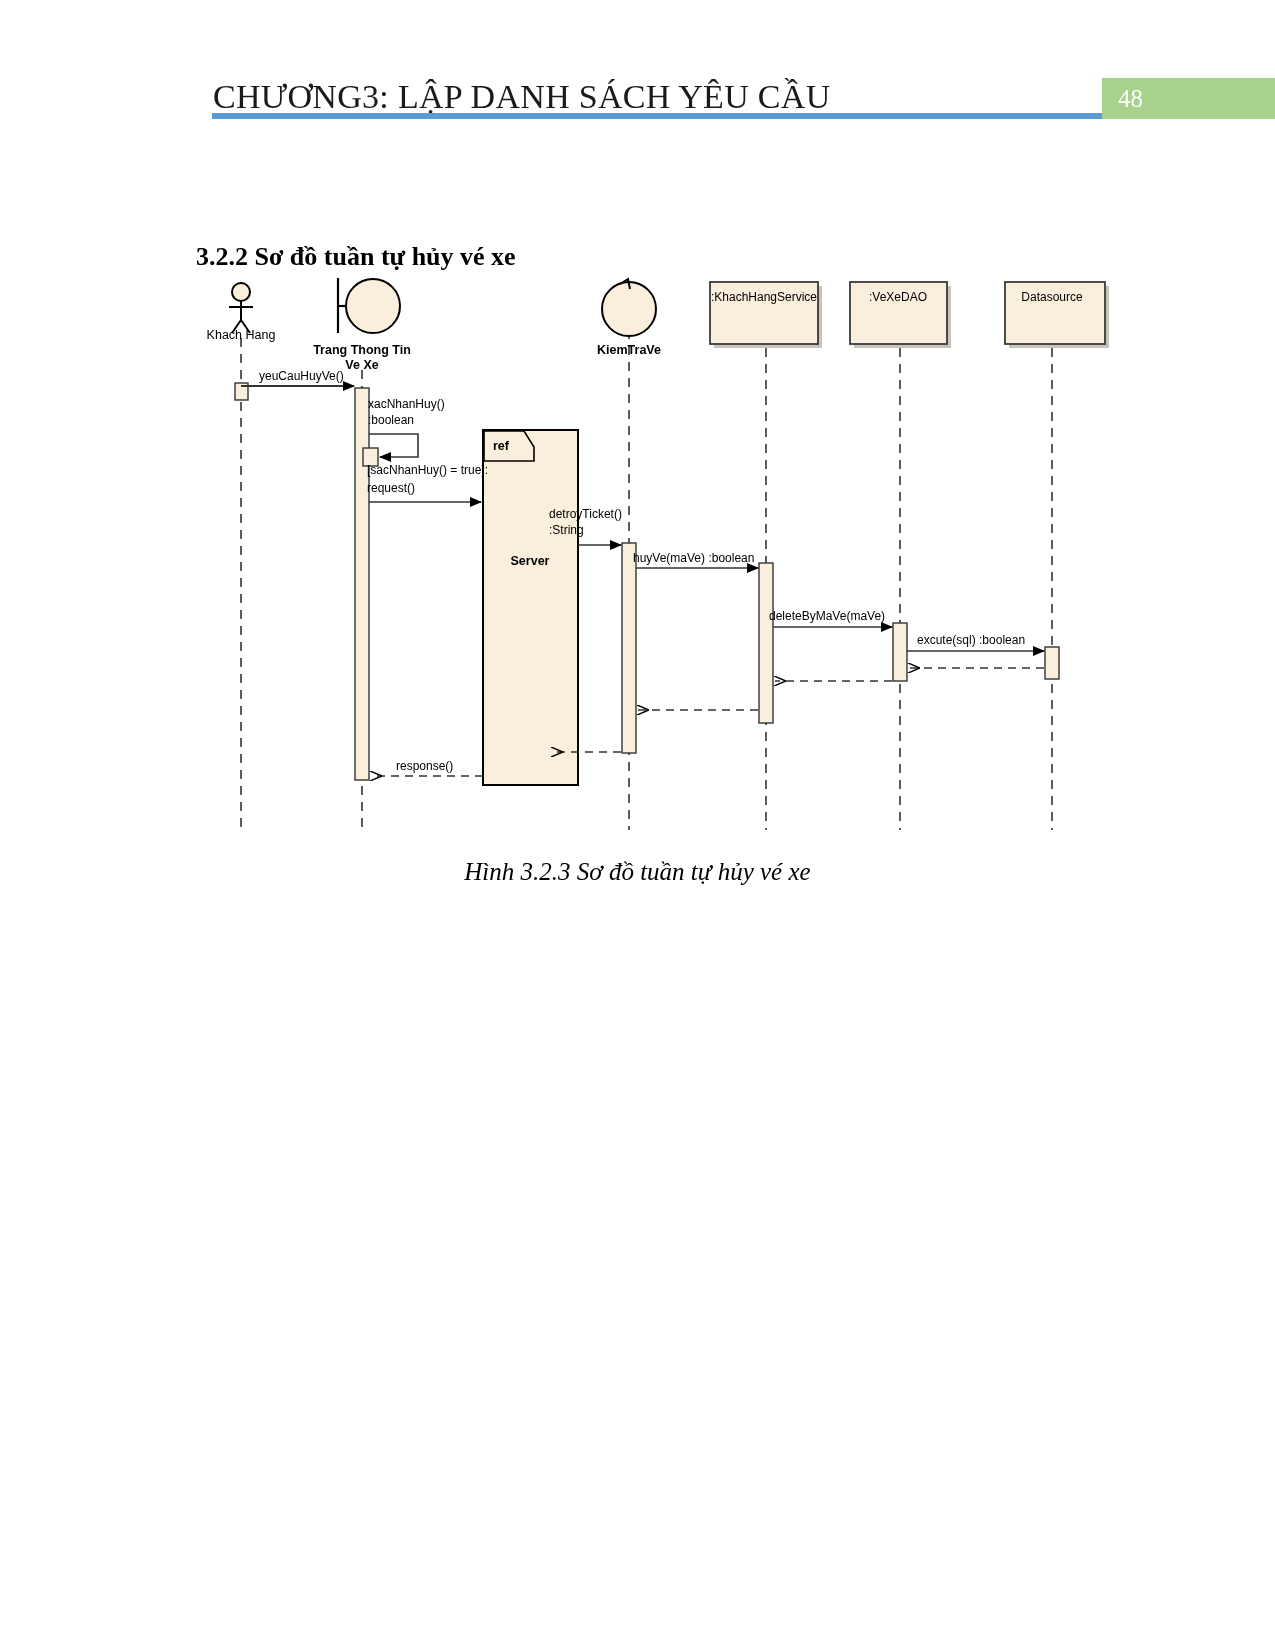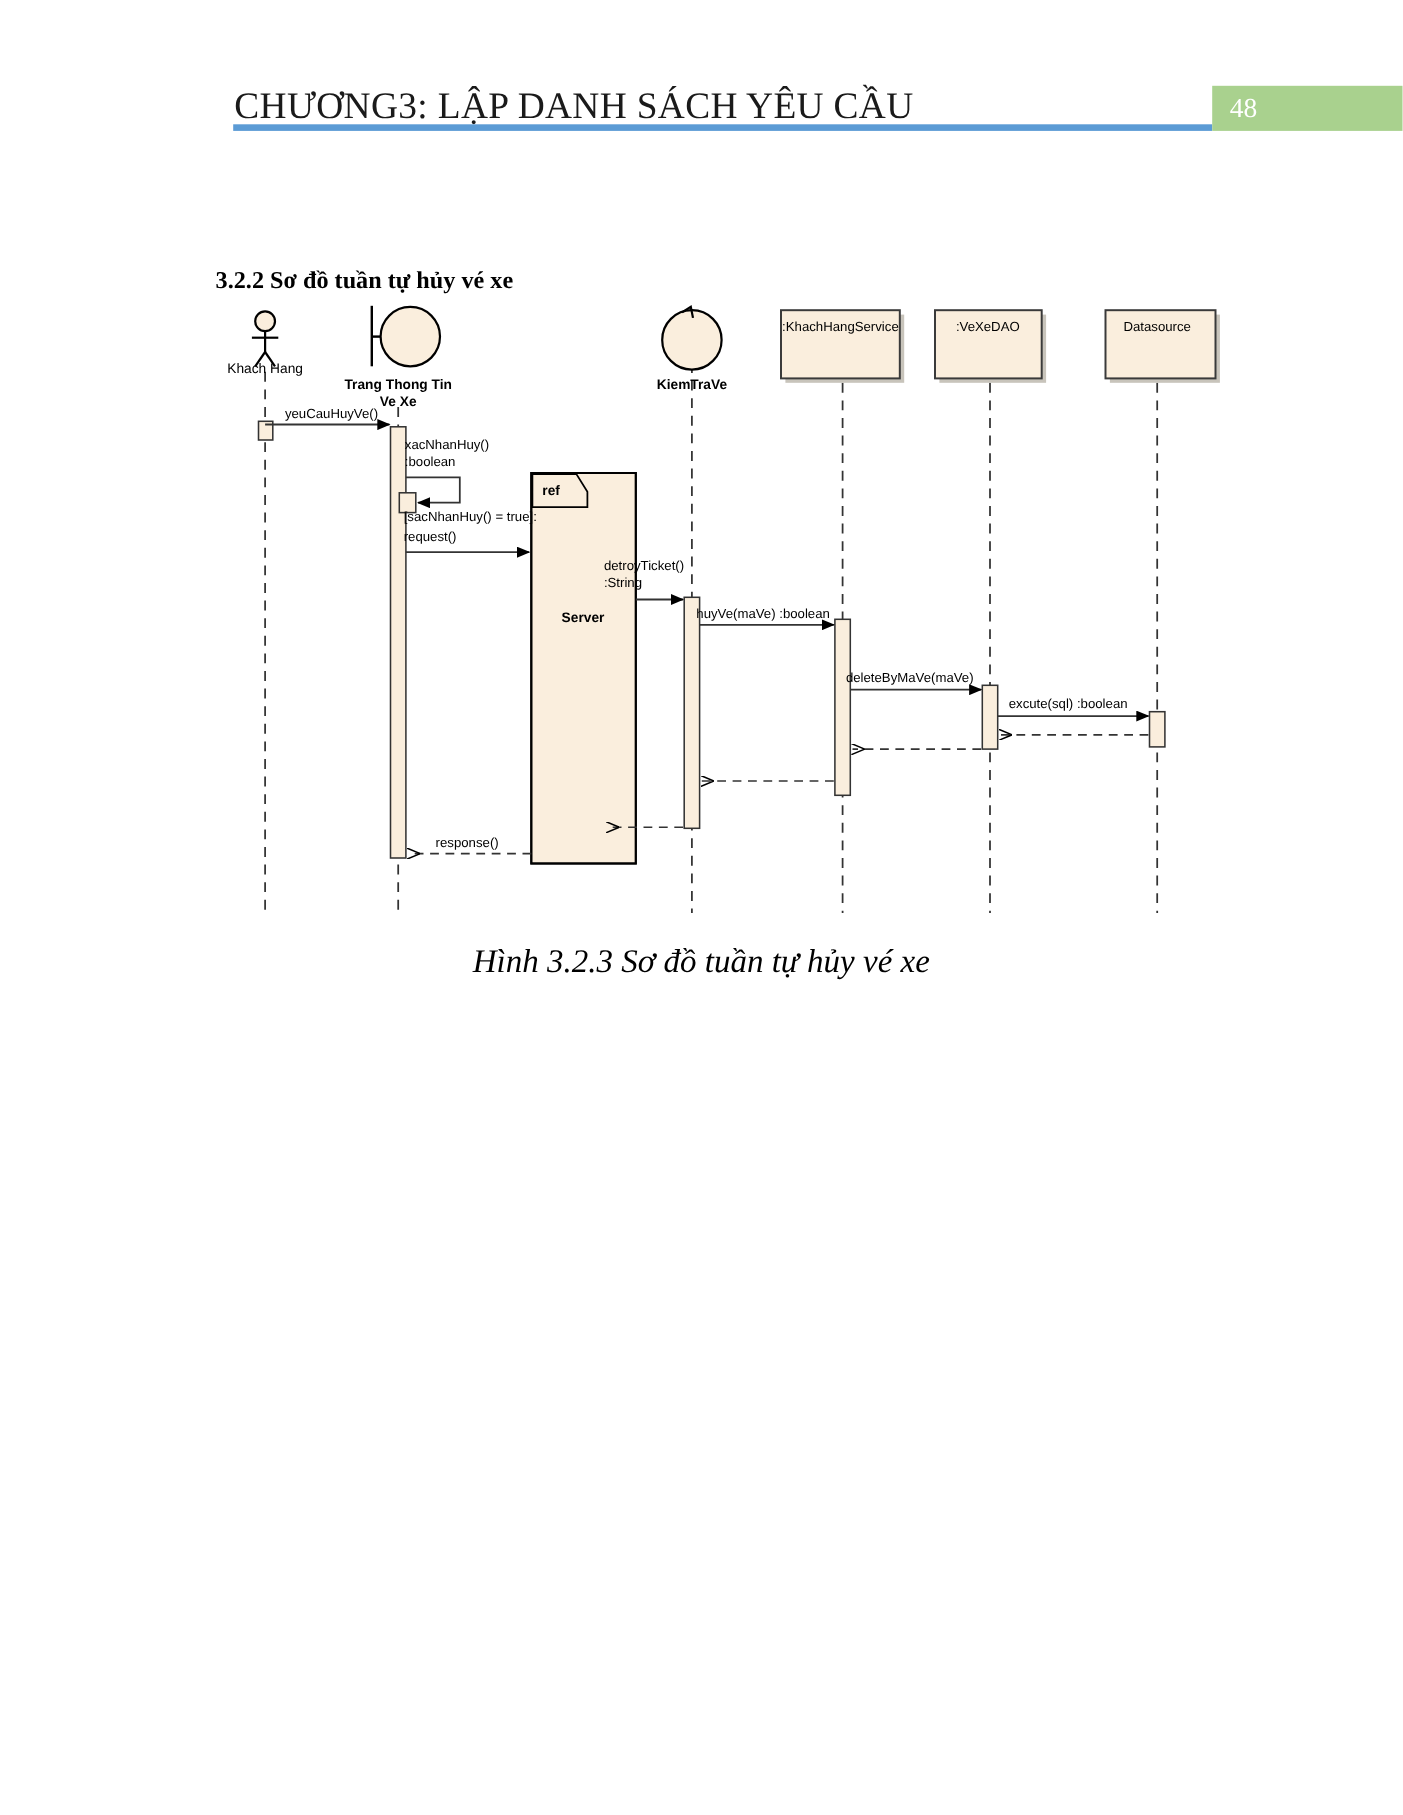--- a/index.html
+++ b/index.html
@@ -57,21 +57,21 @@
     text-align: center;
   }
 
   
   #section-heading {
     position: absolute;
     left: 196px;
     top: 242px;
     font-family: "Liberation Serif", serif;
     font-weight: bold;
-    font-size: 22px;
+    font-size: 26px;
     color: #000;
     white-space: nowrap;
   }
 
   
   #diagram {
     position: absolute;
     left: 0;
     top: 0;
     width: 1275px;
@@ -81,21 +81,21 @@
 
   
   #figure-caption {
     position: absolute;
     left: 0;
     top: 858px;
     width: 1275px;
     text-align: center;
     font-family: "Liberation Serif", serif;
     font-style: italic;
-    font-size: 30px;
+    font-size: 25px;
     color: #000;
   }
 </style>
 </head>
 <body>
 
 <div id="page-header">
   <div id="header-title">CHƯƠNG3: LẬP DANH SÁCH YÊU CẦU</div>
   <div id="header-rule"></div>
   <div id="page-number-badge">48</div>

